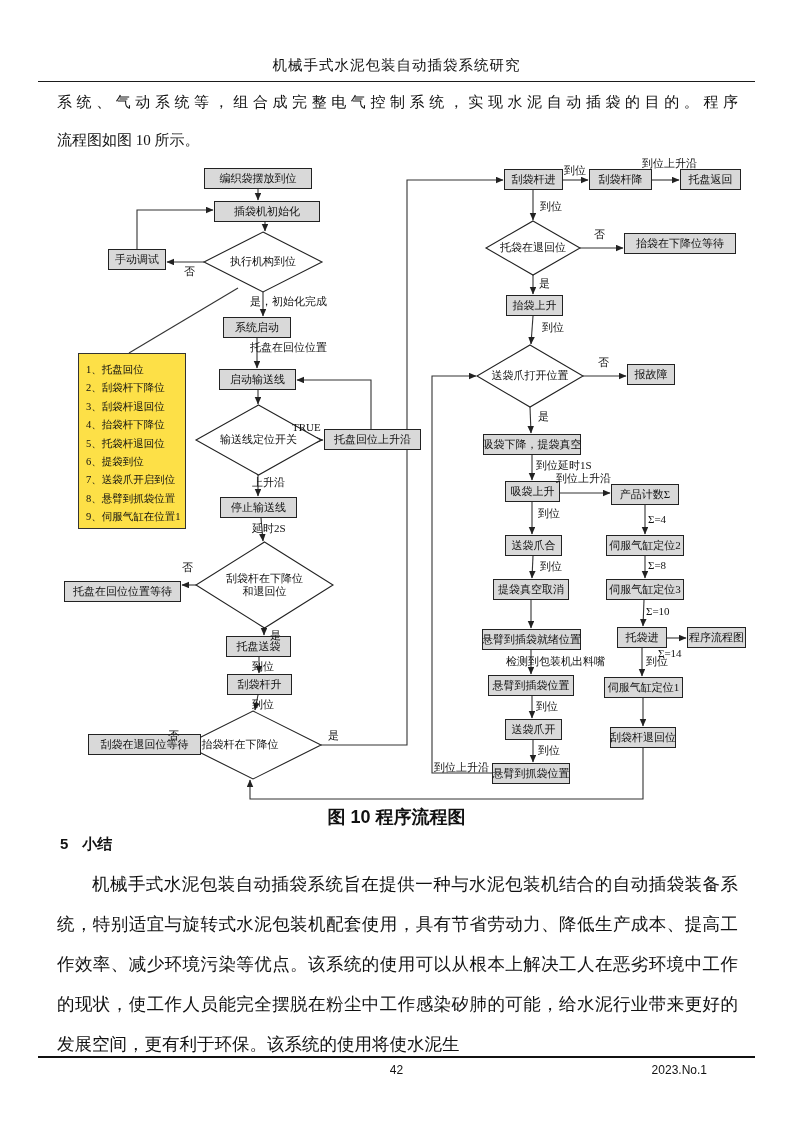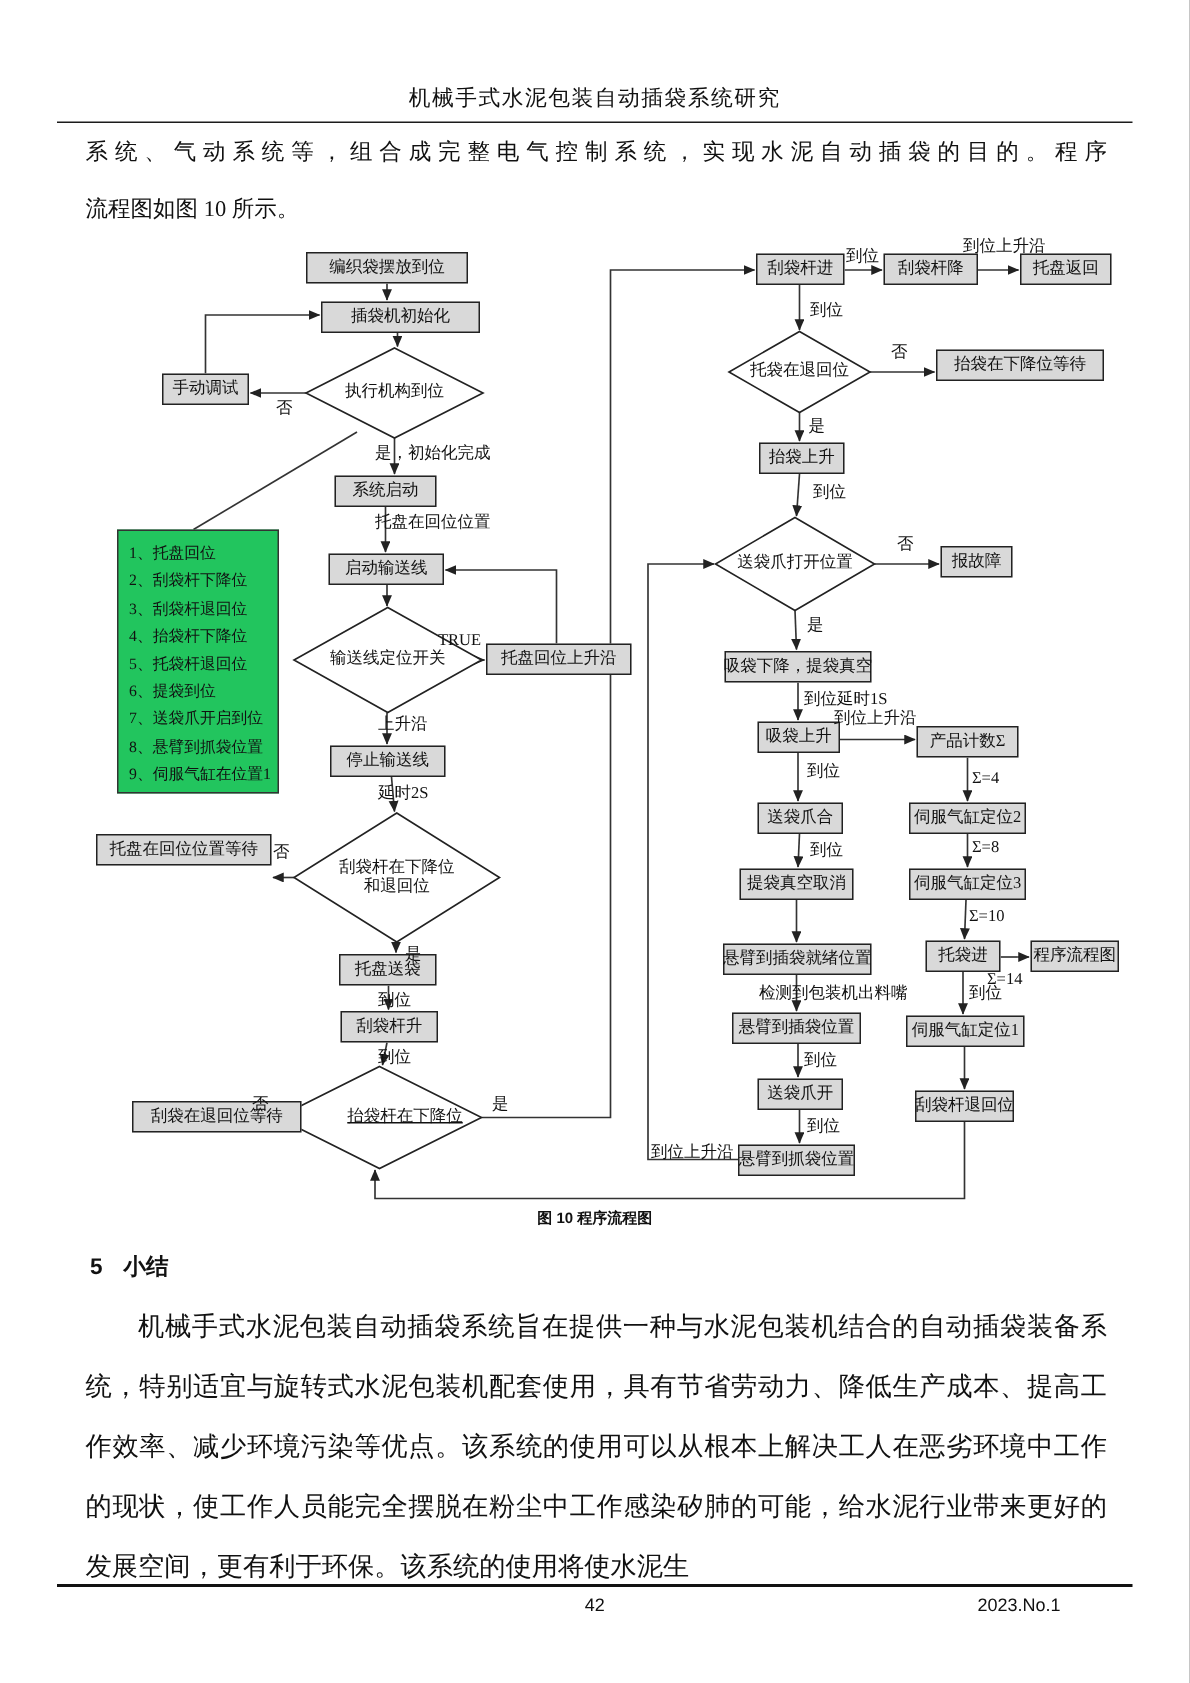--- a/index.html
+++ b/index.html
@@ -19,26 +19,26 @@
   .fc-plain{fill:none;stroke:#333;stroke-width:1.1;}
   .fc-diamond{fill:#ffffff;stroke:#222;stroke-width:1.1;}
   .fc-node{position:absolute;display:flex;align-items:center;justify-content:center;
            font-size:11px;line-height:1.2;text-align:center;box-sizing:border-box;
            white-space:nowrap;}
   .fc-node.process{background:#d9d9d9;border:1px solid #222;}
   .fc-node.decision{white-space:pre-line;}
   .fc-label{position:absolute;font-size:11px;white-space:nowrap;color:#111;}
 
   .legend{position:absolute;left:78px;top:353px;width:108px;height:176px;
-          border:1.5px solid #333;box-sizing:border-box;background:#22c55e;
+          border:1.5px solid #333;box-sizing:border-box;background:#fde047;
           padding:7px 0 0 7px;z-index:2;}
   .legend-item{font-size:10.5px;line-height:18.4px;white-space:nowrap;}
 
   .fig-caption{position:absolute;top:805px;left:0;width:100%;text-align:center;
-               font-family:"Liberation Sans",sans-serif;font-weight:bold;font-size:10px;}
+               font-family:"Liberation Sans",sans-serif;font-weight:bold;font-size:18px;}
   .sec-heading{position:absolute;top:835px;left:60px;
                font-family:"Liberation Sans",sans-serif;font-weight:bold;font-size:15px;}
   .sec-heading .num{margin-right:14px;}
   .sec-body{position:absolute;top:864px;left:57px;width:681px;font-size:17.5px;
             line-height:40px;text-align:justify;text-indent:2em;}
 
   .foot-rule{position:absolute;top:1056px;left:38px;right:38px;border-top:2.5px solid #111;}
   .foot-page{position:absolute;top:1063px;left:0;width:100%;text-align:center;
              font-family:"Liberation Sans",sans-serif;font-size:12px;}
   .foot-issue{position:absolute;top:1063px;right:86px;
@@ -111,21 +111,21 @@
         <polygon points="533,221 580,248 533,275 486,248" class="fc-diamond"></polygon>
         <polygon points="530,345 583,376 530,407 477,376" class="fc-diamond"></polygon>
       </svg>
       <div class="fc-node process" style="left: 204px; top: 168px; width: 108px; height: 21px;">编织袋摆放到位</div>
       <div class="fc-node process" style="left: 214px; top: 201px; width: 106px; height: 21px;">插袋机初始化</div>
       <div class="fc-node process" style="left: 108px; top: 249px; width: 58px; height: 21px;">手动调试</div>
       <div class="fc-node process" style="left: 223px; top: 317px; width: 68px; height: 21px;">系统启动</div>
       <div class="fc-node process" style="left: 219px; top: 369px; width: 77px; height: 21px;">启动输送线</div>
       <div class="fc-node process" style="left: 324px; top: 429px; width: 97px; height: 21px;">托盘回位上升沿</div>
       <div class="fc-node process" style="left: 220px; top: 497px; width: 77px; height: 21px;">停止输送线</div>
-      <div class="fc-node process" style="left: 64px; top: 556px; width: 117px; height: 21px;">托盘在回位位置等待</div>
+      <div class="fc-node process" style="left: 64px; top: 581px; width: 117px; height: 21px;">托盘在回位位置等待</div>
       <div class="fc-node process" style="left: 226px; top: 636px; width: 65px; height: 21px;">托盘送袋</div>
       <div class="fc-node process" style="left: 227px; top: 674px; width: 65px; height: 21px;">刮袋杆升</div>
       <div class="fc-node process" style="left: 88px; top: 734px; width: 113px; height: 21px;">刮袋在退回位等待</div>
       <div class="fc-node process" style="left: 504px; top: 169px; width: 59px; height: 21px;">刮袋杆进</div>
       <div class="fc-node process" style="left: 589px; top: 169px; width: 63px; height: 21px;">刮袋杆降</div>
       <div class="fc-node process" style="left: 680px; top: 169px; width: 61px; height: 21px;">托盘返回</div>
       <div class="fc-node process" style="left: 624px; top: 233px; width: 112px; height: 21px;">抬袋在下降位等待</div>
       <div class="fc-node process" style="left: 506px; top: 295px; width: 57px; height: 21px;">抬袋上升</div>
       <div class="fc-node process" style="left: 627px; top: 364px; width: 48px; height: 21px;">报故障</div>
       <div class="fc-node process" style="left: 483px; top: 434px; width: 98px; height: 21px;">吸袋下降，提袋真空</div>
@@ -140,21 +140,21 @@
       <div class="fc-node process" style="left: 687px; top: 627px; width: 59px; height: 21px;">程序流程图</div>
       <div class="fc-node process" style="left: 488px; top: 675px; width: 86px; height: 21px;">悬臂到插袋位置</div>
       <div class="fc-node process" style="left: 604px; top: 677px; width: 79px; height: 21px;">伺服气缸定位1</div>
       <div class="fc-node process" style="left: 505px; top: 719px; width: 57px; height: 21px;">送袋爪开</div>
       <div class="fc-node process" style="left: 610px; top: 727px; width: 66px; height: 21px;">刮袋杆退回位</div>
       <div class="fc-node process" style="left: 492px; top: 763px; width: 78px; height: 21px;">悬臂到抓袋位置</div>
       <div class="fc-node decision" style="left: 204px; top: 232px; width: 118px; height: 60px;">执行机构到位</div>
       <div class="fc-node decision" style="left: 196px; top: 405px; width: 125px; height: 70px;">输送线定位开关</div>
       <div class="fc-node decision" style="left: 196px; top: 542px; width: 137px; height: 86px;">刮袋杆在下降位
 和退回位</div>
-      <div class="fc-node decision" style="left: 202px; top: 711px; width: 136px; height: 68px; text-decoration: underline;">抬袋杆在下降位</div>
+      <div class="fc-node decision" style="left: 172px; top: 711px; width: 136px; height: 68px;">抬袋杆在下降位</div>
       <div class="fc-node decision" style="left: 486px; top: 221px; width: 94px; height: 54px;">托袋在退回位</div>
       <div class="fc-node decision" style="left: 477px; top: 345px; width: 106px; height: 62px;">送袋爪打开位置</div>
       <div class="fc-label" style="left: 184px; top: 264px;">否</div>
       <div class="fc-label" style="left: 250px; top: 294px;">是，初始化完成</div>
       <div class="fc-label" style="left: 250px; top: 340px;">托盘在回位位置</div>
       <div class="fc-label" style="left: 292px; top: 421px;">TRUE</div>
       <div class="fc-label" style="left: 252px; top: 475px;">上升沿</div>
       <div class="fc-label" style="left: 252px; top: 521px;">延时2S</div>
       <div class="fc-label" style="left: 182px; top: 560px;">否</div>
       <div class="fc-label" style="left: 270px; top: 628px;">是</div>

